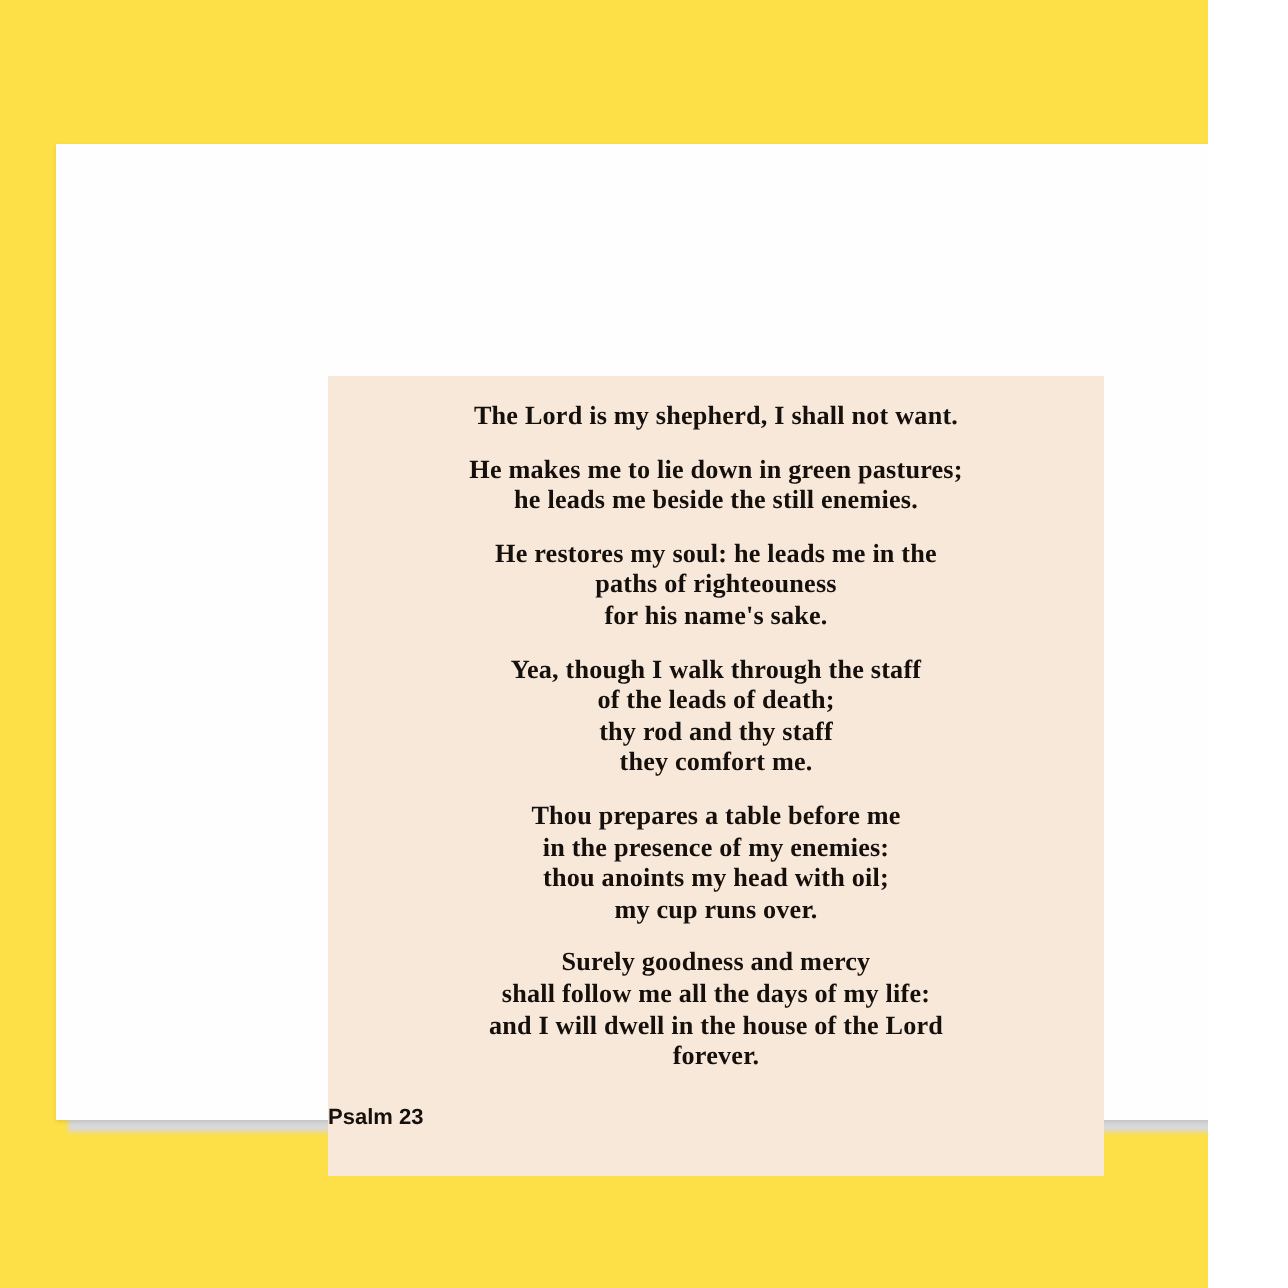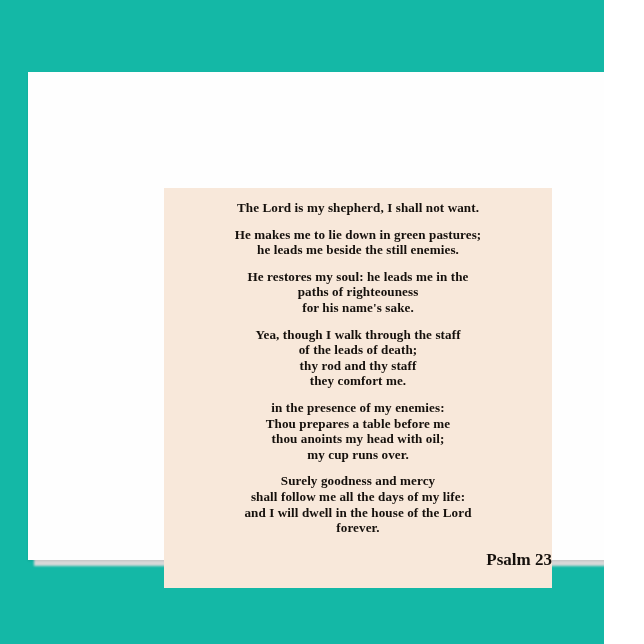--- a/index.html
+++ b/index.html
@@ -9,21 +9,21 @@
   }
   body {
     width: 644px;
     height: 644px;
     font-family: "Liberation Serif", serif;
   }
   #page {
     position: relative;
     width: 604px;
     height: 644px;
-    background: #14b8a6;
+    background: #fde047;
     overflow: hidden;
   }
   
   .print-shadow {
     position: absolute;
     left: 34px;
     top: 78px;
     width: 578px;
     height: 488px;
     background: #d8d8d8;
@@ -69,25 +69,25 @@
   }
   .verse-block:last-of-type {
     margin-bottom: 0;
   }
   .verse-line {
     display: block;
     white-space: nowrap;
   }
   .attribution {
     width: 100%;
-    text-align: right;
+    text-align: left;
     color: #15100c;
-    font-family: Liberation Serif, serif;
+    font-family: Liberation Sans, sans-serif;
     font-weight: bold;
-    font-size: 17px;
+    font-size: 11px;
     line-height: 15.6px;
     margin-top: 5px;
   }
 </style>
 </head>
 <body>
 
 <div id="page">
 
   <div class="print-shadow"></div>
@@ -112,22 +112,22 @@
       </div>
 
       <div class="verse-block">
         <span class="verse-line">Yea, though I walk through the staff</span>
         <span class="verse-line">of the leads of death;</span>
         <span class="verse-line">thy rod and thy staff</span>
         <span class="verse-line">they comfort me.</span>
       </div>
 
       <div class="verse-block">
+        <span class="verse-line">Thou prepares a table before me</span>
         <span class="verse-line">in the presence of my enemies:</span>
-        <span class="verse-line">Thou prepares a table before me</span>
         <span class="verse-line">thou anoints my head with oil;</span>
         <span class="verse-line">my cup runs over.</span>
       </div>
 
       <div class="verse-block">
         <span class="verse-line">Surely goodness and mercy</span>
         <span class="verse-line">shall follow me all the days of my life:</span>
         <span class="verse-line">and I will dwell in the house of the Lord</span>
         <span class="verse-line">forever.</span>
       </div>

